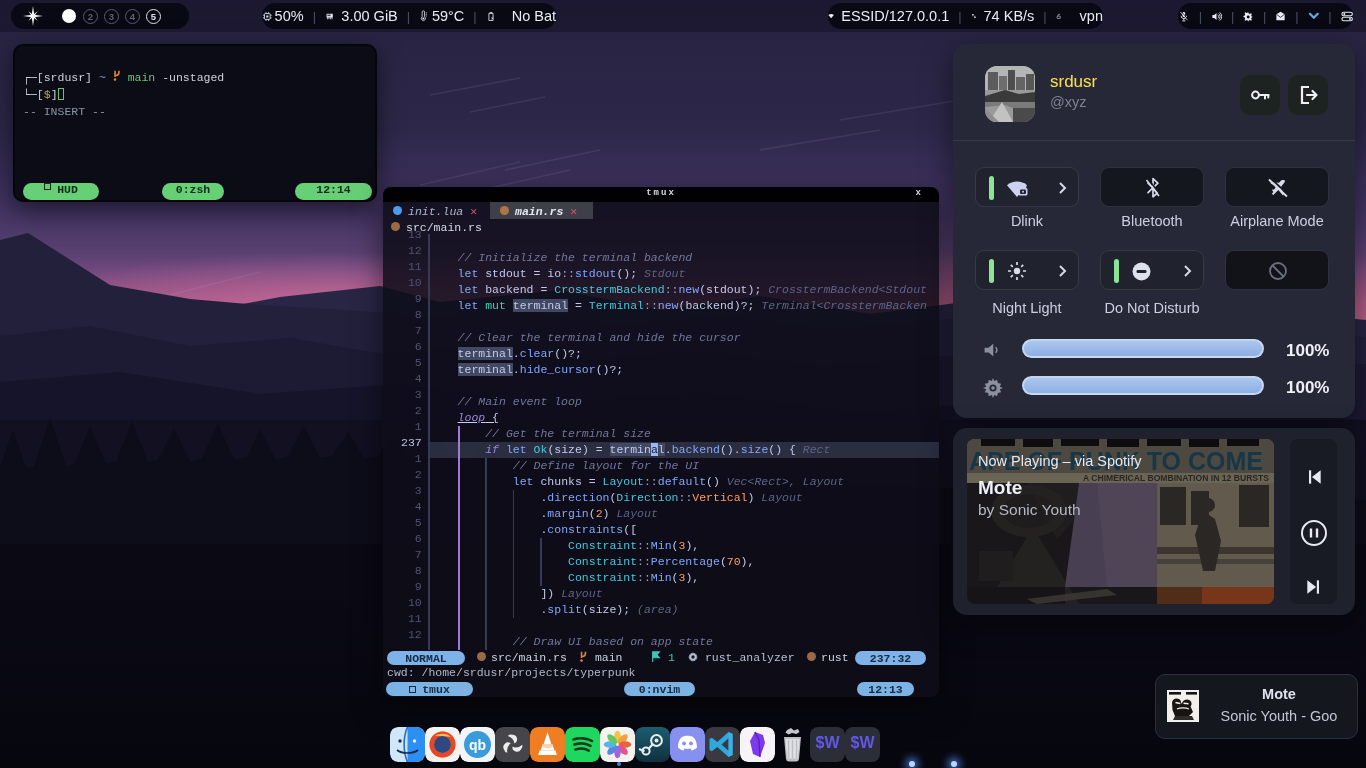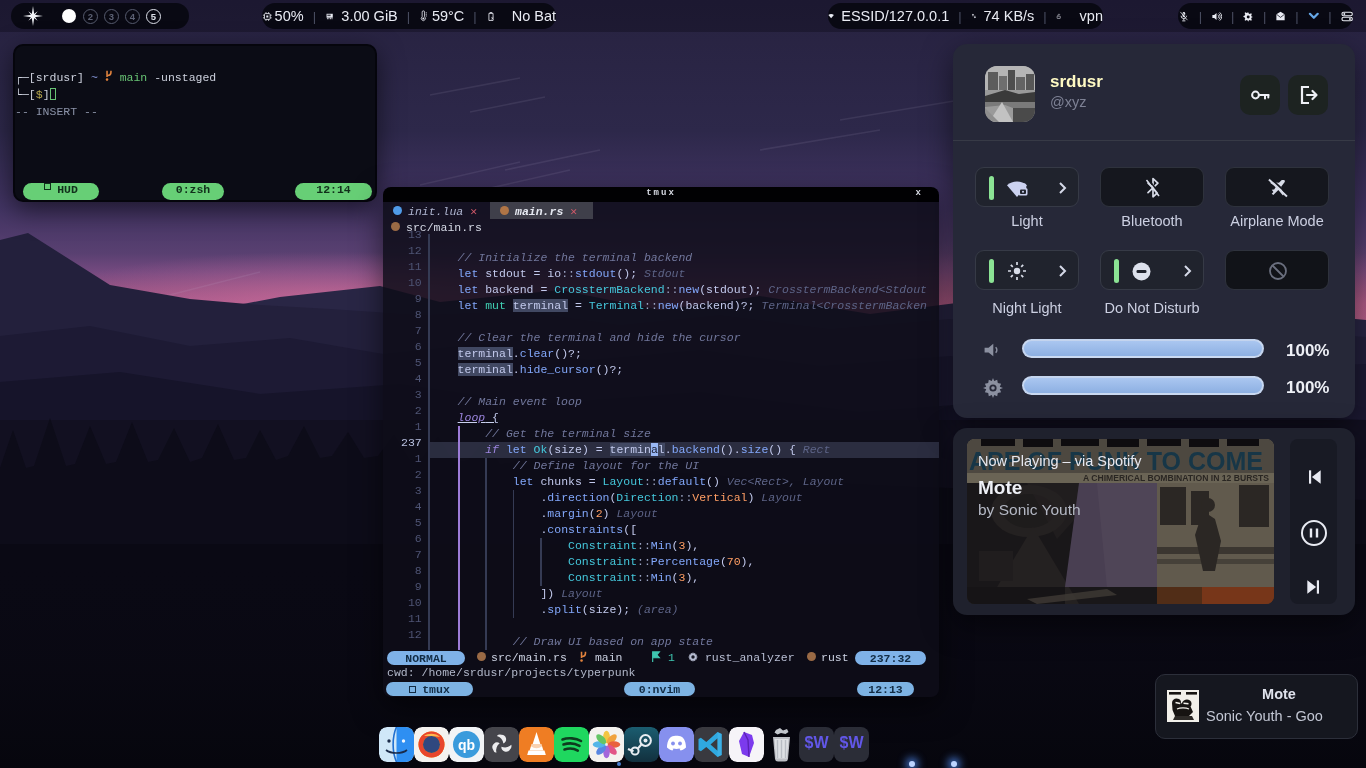--- a/index.html
+++ b/index.html
@@ -5,21 +5,21 @@
 html,body{width:1366px;height:768px;overflow:hidden;background:#16132a;font-family:"Liberation Sans",sans-serif;-webkit-font-smoothing:antialiased}
 #stage{position:relative;width:1366px;height:768px}
 .abs{position:absolute}
 
 #topbar{position:absolute;left:0;top:0;width:1366px;height:32px;background:rgba(10,8,22,.36)}
 .pill{position:absolute;top:3px;height:26px;background:rgba(8,8,18,.95);border-radius:13px;display:flex;align-items:center;color:#e9ebf3;font-size:14.5px;white-space:nowrap}
 .sep{color:#4a4e62;padding:0 9px;font-size:13px}
 .wsnum{width:15px;height:15px;border-radius:50%;border:1.5px solid #565b6e;color:#5d6275;font-size:9.5px;font-weight:bold;display:flex;align-items:center;justify-content:center;margin-right:6px}
 
 #term{position:absolute;left:13px;top:44px;width:364px;height:158px;background:#0b0c15;border-radius:10px;border:2px solid #05050c;box-shadow:0 8px 26px rgba(0,0,0,.55)}
-#term pre{font-family:"Liberation Mono",monospace;font-size:11.5px;line-height:17px;position:absolute;left:0;top:23px;color:#ccd0dc}
+#term pre{font-family:"Liberation Mono",monospace;font-size:11.5px;line-height:17px;position:absolute;left:8px;top:23px;color:#ccd0dc}
 .tpill{position:absolute;height:17px;background:#67cf76;border-radius:8.5px;color:#11301b;font-family:"Liberation Mono",monospace;font-size:11.5px;font-weight:bold;display:flex;align-items:flex-start;justify-content:center;top:137px}
 
 #tmux{position:absolute;left:383px;top:187px;width:556px;height:510px;border-radius:9px;box-shadow:0 10px 30px rgba(0,0,0,.55)}
 #tmux .titlebar{position:absolute;left:0;top:0;width:556px;height:15px;background:#010103;border-radius:8px 8px 0 0;color:#d8dbe4;font-family:"Liberation Mono",monospace;font-size:9px;font-weight:bold}
 #tmux .body{position:absolute;left:0;top:15px;width:556px;height:495px;background:rgba(14,13,24,.86);border-radius:0 0 8px 8px}
 .mono{font-family:"Liberation Mono",monospace;font-size:11.5px;line-height:16px}
 #lnums{position:absolute;left:18px;top:40px;white-space:pre;color:#4e5474;font-family:"Liberation Mono",monospace;font-size:11.5px;line-height:16px}
 #code{position:absolute;left:47px;top:47px;font-family:"Liberation Mono",monospace;font-size:11.5px;line-height:16px;color:#c2c9ec;white-space:pre}
 .cm{color:#71779c;font-style:italic}
 .kw{color:#82a7fa}
@@ -43,21 +43,21 @@
 .chev{position:absolute;top:12px;left:78px;width:16px;height:16px}
 .slider{position:absolute;width:242px;height:19px;border-radius:10px;background:linear-gradient(180deg,#aac6f0,#8db0e2);border:2px solid rgba(214,224,242,.75)}
 .pct{position:absolute;color:#eef0f6;font-size:17px;font-weight:bold}
 
 #music{position:absolute;left:953px;top:428px;width:402px;height:187px;background:#1f212d;border-radius:14px;box-shadow:0 10px 30px rgba(0,0,0,.5)}
 #art{position:absolute;left:14px;top:11px;width:307px;height:165px;border-radius:8px;overflow:hidden}
 #mctrl{position:absolute;left:337px;top:11px;width:47px;height:165px;background:#181a24;border-radius:8px}
 
 #notif{position:absolute;left:1155px;top:674px;width:203px;height:65px;background:#15171f;border:1px solid #2c2f3a;border-radius:10px}
 
-#dock{position:absolute;left:379px;top:727px;display:flex;}
+#dock{position:absolute;left:390px;top:727px;display:flex;}
 .dicon{width:35px;height:35px;border-radius:8px;position:relative;overflow:hidden}
 </style></head>
 <body>
 <div id="stage">
 
 <svg class="abs" width="1366" height="768" viewBox="0 0 1366 768">
 <defs>
 <linearGradient id="sky" x1="0" y1="0" x2="0" y2="1">
 <stop offset="0" stop-color="#272240"></stop>
           <stop offset=".17" stop-color="#2d284a"></stop>
@@ -323,21 +323,21 @@
         <rect x="14" y="10" width="8" height="14" fill="#6e6e6e"></rect>
         <rect x="23" y="4" width="7" height="20" fill="#4e4e4e"></rect>
         <rect x="31" y="11" width="9" height="13" fill="#646464"></rect>
         <rect x="41" y="8" width="8" height="16" fill="#575757"></rect>
 <path d="M0 30 L20 24 L34 28 L50 26 V36 H0 Z" fill="#3a3a3a"></path>
 <path d="M0 36 H50 V42 H28 L20 39 L0 41 Z" fill="#7a7a7a"></path>
 <path d="M4 56 L17 36 L28 56 Z" fill="#c2c2c2"></path>
 <path d="M0 42 L14 56 L0 56 Z" fill="#8e8e8e"></path>
 <rect x="28" y="42" width="22" height="14" fill="#4a4a4a"></rect>
 </svg>
-<div class="abs" style="left:97px;top:28px;color:#fef9c3;font-size:17px;font-weight:bold">srdusr</div>
+<div class="abs" style="left:97px;top:28px;color:#fde047;font-size:17px;font-weight:normal">srdusr</div>
 <div class="abs" style="left:97px;top:50px;color:#7d8194;font-size:14.5px">@xyz</div>
 <div class="abs" style="left:287px;top:31px;width:40px;height:40px;background:#1d2321;border-radius:10px">
 <svg style="position:absolute;left:8px;top:8px" width="24" height="24" viewBox="0 0 24 24" fill="none" stroke="#eef0f6" stroke-width="2">
           <circle cx="7.5" cy="12" r="3.4"></circle>
           <path d="M11 12h9.5" stroke-linecap="round"></path>
           <path d="M17 12v3.4M20.3 12v2.6" stroke-linecap="round"></path>
         </svg>
 </div>
 <div class="abs" style="left:335px;top:31px;width:40px;height:40px;background:#1d2321;border-radius:10px">
 <svg style="position:absolute;left:8px;top:8px" width="24" height="24" viewBox="0 0 24 24" fill="none" stroke="#eef0f6" stroke-width="2.2">
@@ -370,21 +370,21 @@
 </div>
 <div class="tbtn off" style="left:272px;top:123px">
   <svg style="position:absolute;left:40px;top:9px" width="24" height="22" viewBox="0 0 24 22">
           <g transform="rotate(40 12 11)" fill="#d8dce8">
             <path d="M11 1.5c.7-1 2-.7 2.2.5l.4 6 6.8 4.3c.5.3.4 1.1-.2 1.2l-6.6-1.2-.5 5-.2 2-2 .2.2-2.4-2.8-.8 1.8-1.6-.5-3.6-6.3 1a.65.65 0 01-.3-1.2l6.4-4.5.3-4z"></path>
           </g>
           <path d="M3 2.5l18 17" stroke="#d8dce8" stroke-width="2.1" fill="none"></path>
           <path d="M4.6 1.2l18 17" stroke="#15171e" stroke-width="1.7" fill="none"></path>
         </svg>
 </div>
-<div class="tlabel" style="left:14px;top:169px">Light</div>
+<div class="tlabel" style="left:14px;top:169px">Dlink</div>
 <div class="tlabel" style="left:139px;top:169px">Bluetooth</div>
 <div class="tlabel" style="left:264px;top:169px">Airplane Mode</div>
 
 <div class="tbtn on" style="left:22px;top:206px">
   <div class="gbar"></div>
   <svg style="position:absolute;left:31px;top:10px" width="20" height="20" viewBox="0 0 20 20" fill="#d8dce8">
           <circle cx="10" cy="10" r="3.2"></circle>
           <g stroke="#d8dce8" stroke-width="1.7">
             <path d="M10 1v3M10 16v3M1 10h3M16 10h3M3.8 3.8l2 2M14.2 14.2l2 2M16.2 3.8l-2 2M5.8 14.2l-2 2"></path>
           </g>
@@ -496,21 +496,21 @@
 <rect x="2" y="2" width="12" height="2.6" fill="#171412"></rect>
         <rect x="19" y="2" width="11" height="2.6" fill="#171412"></rect>
 <g fill="#171412">
 <path d="M5 13 C5 9 9 7.5 12 9 C14 10 14.5 12 13.5 14 L15 13 C16 10 20 8.5 23 10.5 C25 12 25 15 23.5 16.5 L26 22 L22 26 L8 26 L5.5 20z"></path>
 <path d="M8 26 L6 30 L27 30 L25 26z" opacity=".9"></path>
 </g>
 <path d="M8.5 12.5 L13 13.5 M16.5 13.2 L21.5 13.8" stroke="#f2f0ea" stroke-width="1.4"></path>
 <path d="M10 19 C13 17.5 19 17.5 22 19" stroke="#f2f0ea" stroke-width="1.2" fill="none"></path>
 </svg>
 <div class="abs" style="left:50px;top:11px;width:146px;text-align:center;color:#dfe2ec;font-size:14.5px;font-weight:bold">Mote</div>
-<div class="abs" style="left:50px;top:33px;width:146px;color:#c3c7d4;font-size:14.5px">Sonic Youth - Goo</div>
+<div class="abs" style="left:50px;top:33px;width:146px;text-align:center;color:#c3c7d4;font-size:14.5px">Sonic Youth - Goo</div>
 </div>
 
 <div id="dock">
 <div class="dicon"><svg width="35" height="35" viewBox="0 0 35 35">
           <rect width="35" height="35" rx="8" fill="#cfe7f8"></rect>
           <path d="M17.5 0 H27 a8 8 0 018 8 V27 a8 8 0 01-8 8 H17.5 Z" fill="#2e8ff2"></path>
           <path d="M17.5 0 C13 10 13 25 17.5 35" fill="none" stroke="#1f6fd0" stroke-width="1.6"></path>
           <circle cx="10" cy="14" r="1.7" fill="#1a2b4a"></circle>
           <circle cx="24.5" cy="14" r="1.7" fill="#eef6ff"></circle>
           <path d="M7 23 C12 27 23 27 28 23" stroke="#1a2b4a" stroke-width="1.7" fill="none"></path>

